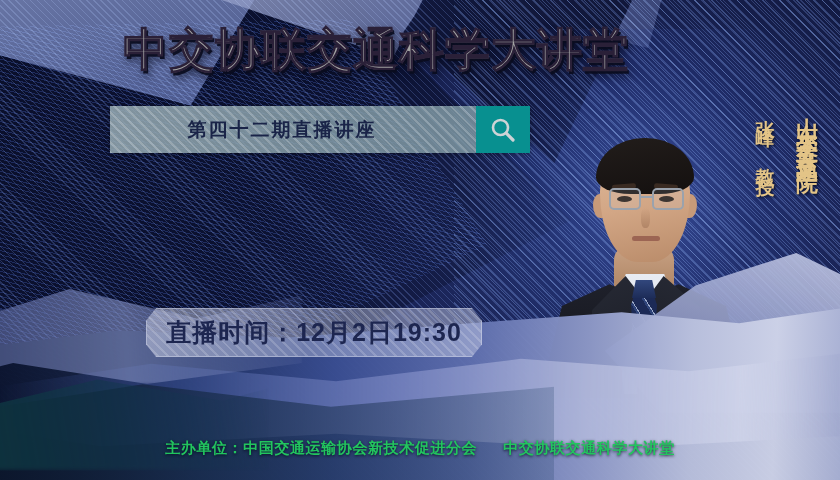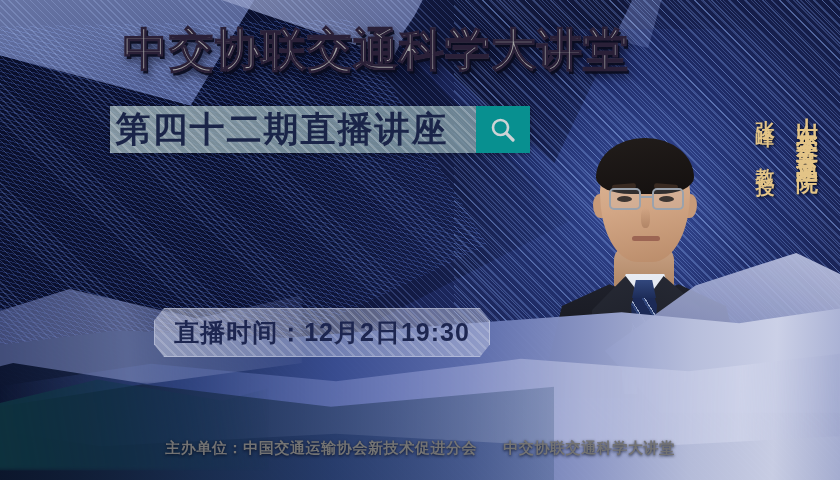--- a/index.html
+++ b/index.html
@@ -161,21 +161,21 @@
   .subtitle-bar::before{
     content:"";position:absolute;inset:0;
     background-image:repeating-linear-gradient(45deg,
       rgba(255,255,255,.20) 0px, rgba(255,255,255,.20) 2px,
       rgba(255,255,255,0) 2px, rgba(255,255,255,0) 7px);
     pointer-events:none;
   }
   .subtitle-text{
     flex:1;display:flex;align-items:center;justify-content:center;
     position:relative;z-index:2;
-    font-size:35px;font-weight:bold;letter-spacing:2px;
+    font-size:19px;font-weight:bold;letter-spacing:2px;
     color:#1a2448;
     padding-right:22px;
   }
   .search-box{
     position:relative;z-index:2;
     width:54px;background:#089090;
     display:flex;align-items:center;justify-content:center;
   }
   .search-box svg{display:block;}
 
@@ -183,21 +183,21 @@
   .lecture-title{
     position:absolute;left:46px;top:188px;
     font-size:38px;font-weight:bold;letter-spacing:1px;
     color:#c8902a;
     white-space:nowrap;
     text-shadow:1px 2px 4px rgba(4,8,24,.85);
   }
 
   
   .time-pill{
-    position:absolute;left:154px;top:308px;
+    position:absolute;left:146px;top:308px;
     width:336px;height:49px;
     display:flex;align-items:center;justify-content:center;
     background:linear-gradient(100deg, rgba(205,210,232,.50) 0%, rgba(186,193,222,.44) 50%, rgba(196,202,228,.48) 100%);
     clip-path:polygon(3% 0%, 97% 0%, 100% 26%, 100% 74%, 97% 100%, 3% 100%, 0% 74%, 0% 26%);
     border:1px solid rgba(222,226,242,.45);
     box-shadow:0 2px 7px rgba(0,0,0,.35);
   }
   .time-pill::before{
     content:"";position:absolute;inset:0;
     background-image:repeating-linear-gradient(45deg,
@@ -294,21 +294,21 @@
   .p-glass-r{position:absolute;left:104px;top:62px;width:32px;height:22px;border:2px solid #9aa2ad;border-radius:5px;background:rgba(210,220,235,.14);}
   .p-glass-bridge{position:absolute;left:93px;top:70px;width:11px;height:2px;background:#9aa2ad;}
   .p-nose{position:absolute;left:93px;top:82px;width:9px;height:20px;background:linear-gradient(180deg,rgba(168,124,95,.0),rgba(158,114,86,.55));border-radius:40%;}
   .p-mouth{position:absolute;left:84px;top:110px;width:28px;height:5px;background:#9c6553;border-radius:3px;}
 
   
   .footer{
     position:absolute;left:0;bottom:22px;width:100%;
     display:flex;justify-content:center;gap:26px;
     font-size:15px;font-weight:bold;letter-spacing:.6px;
-    color:#737373;
+    color:#22c55e;
     text-shadow:0 1px 3px rgba(6,10,28,.85);
   }
 </style>
 </head>
 <body>
 
 <div id="poster">
 
   <div class="bg-base"></div>
   <div class="bg-wedge-dark"></div>

